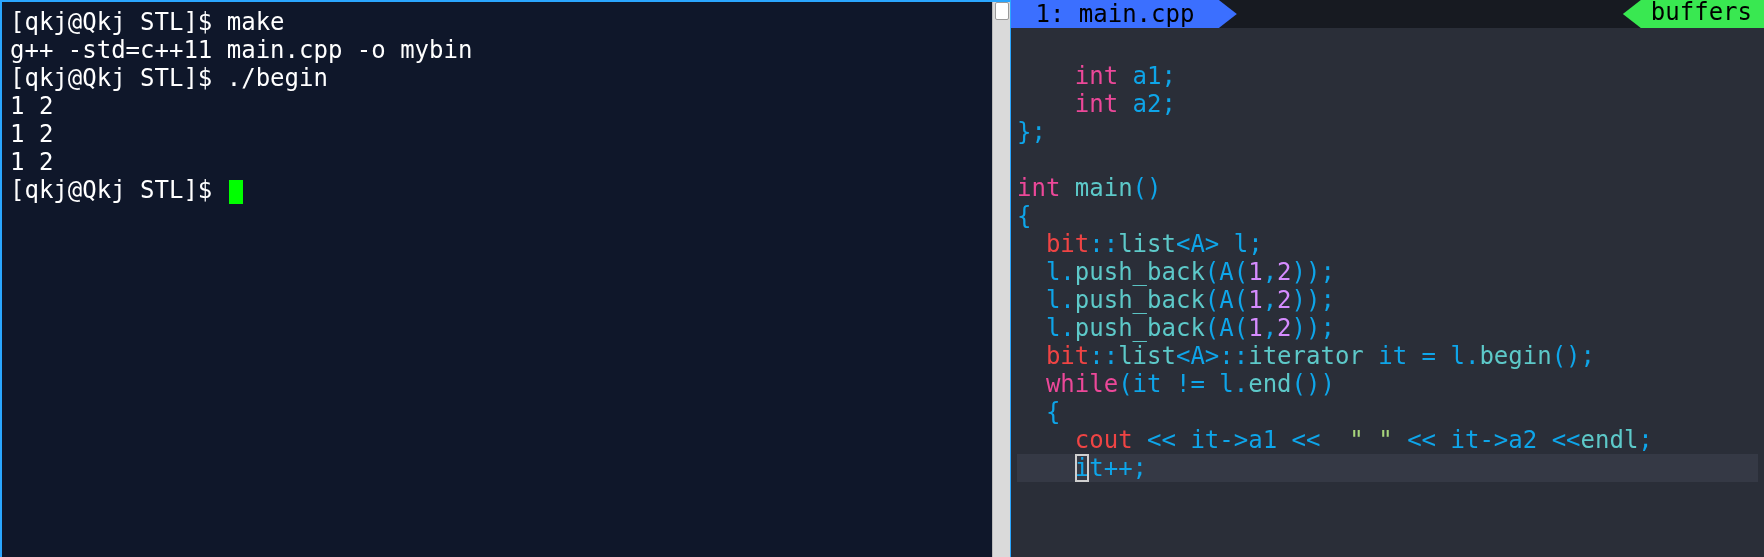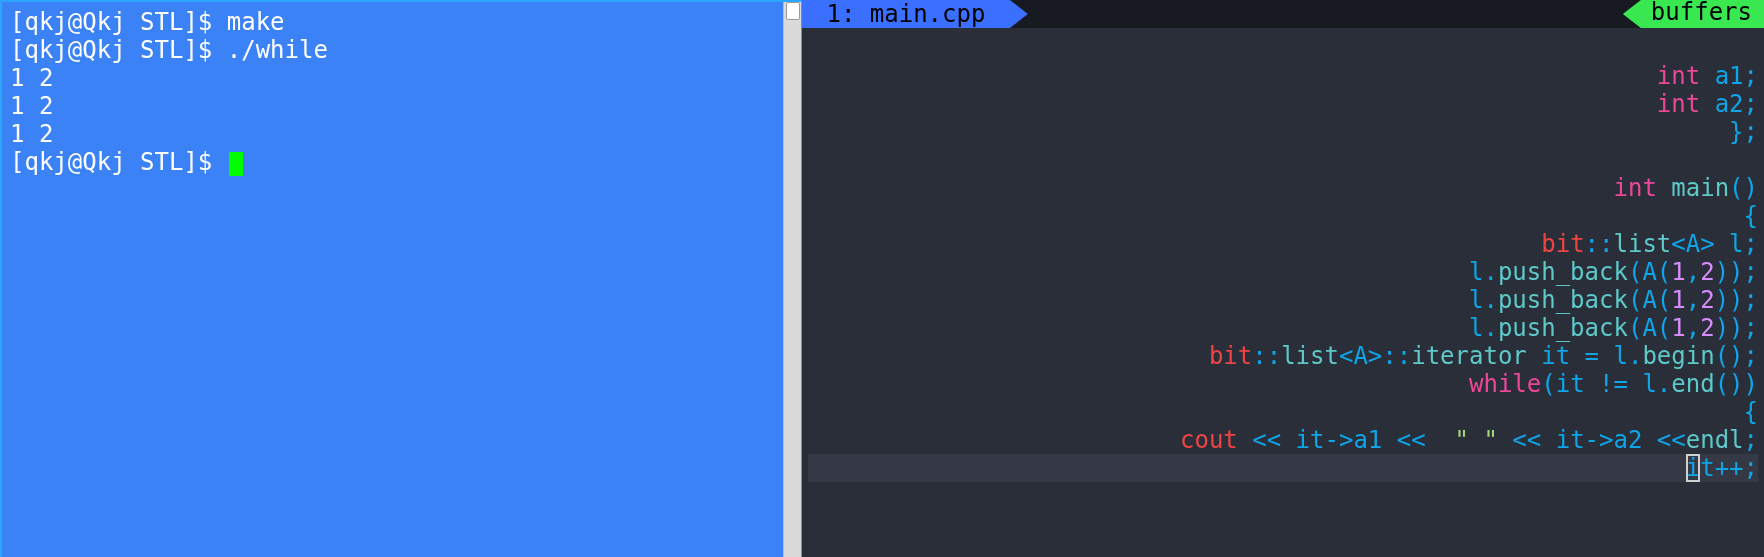--- a/index.html
+++ b/index.html
@@ -13,23 +13,23 @@
     background: #000;
   }
   .root {
     display: flex;
     width: 100%;
     height: 100%;
   }
   
   .term-wrap {
     position: relative;
-    width: 802px;
+    width: 1011px;
     height: 100%;
-    background: #3b82f6;
+    background: #0f172a;
     border-top: 2px solid #2aa6ff;
     border-left: 2px solid #2aa6ff;
     border-right: 1px solid #2aa6ff;
   }
   .scrollbar {
     position: absolute;
     right: 0;
     top: 0;
     width: 18px;
     height: 100%;
@@ -61,21 +61,20 @@
   }
   
   .editor {
     flex: 1;
     height: 100%;
     background: #2a2e38;
     position: relative;
     color: #d0d0d0;
     font-size: 24px;
     line-height: 28px;
-    text-align: right;
   }
   .tabbar {
     height: 28px;
     background: #171a21;
     position: relative;
     display: flex;
     align-items: stretch;
   }
   .tab {
     position: relative;
@@ -117,21 +116,21 @@
   .c-func   { color: #5dc9c9; }
   .c-num    { color: #d68cff; }
   .c-str    { color: #a8d67c; }
 </style>
 </head>
 <body>
 
 <div class="root">
 
   <div class="term-wrap">
-    <div class="term" id="term-body"><div><span>[qkj@Qkj STL]$ </span><span>make</span></div><div><span>[qkj@Qkj STL]$ </span><span>./while</span></div><div>1 2</div><div>1 2</div><div>1 2</div><div><span>[qkj@Qkj STL]$ </span><span></span><span class="cursor"></span></div></div>
+    <div class="term" id="term-body"><div><span>[qkj@Qkj STL]$ </span><span>make</span></div><div>g++ -std=c++11 main.cpp -o mybin</div><div><span>[qkj@Qkj STL]$ </span><span>./begin</span></div><div>1 2</div><div>1 2</div><div>1 2</div><div><span>[qkj@Qkj STL]$ </span><span></span><span class="cursor"></span></div></div>
     <div class="scrollbar">
       <div class="scroll-thumb"></div>
     </div>
   </div>
 
   <div class="editor">
     <div class="tabbar">
       <div class="tab">
         <span> 1: main.cpp </span>
       </div>

